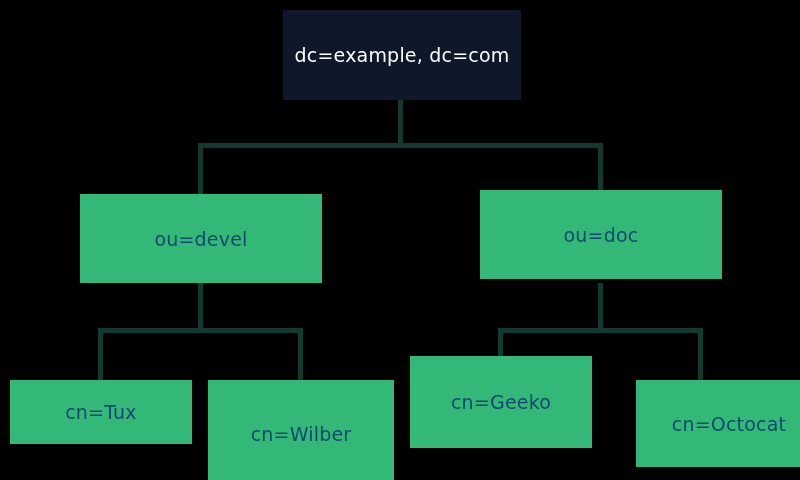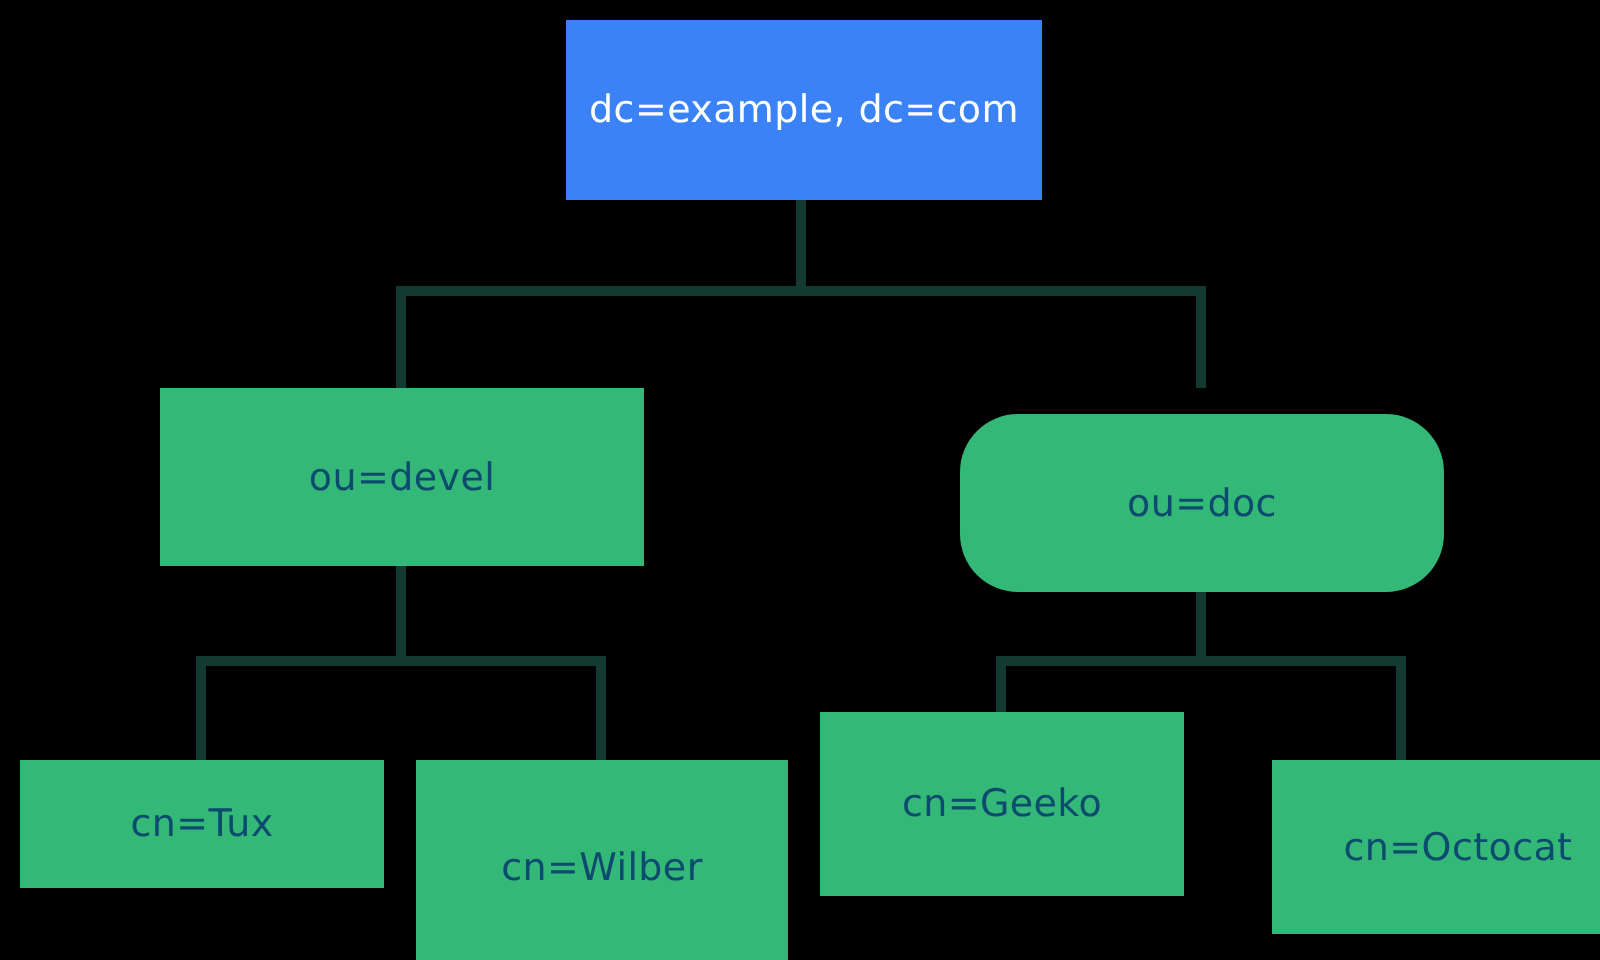--- a/index.html
+++ b/index.html
@@ -20,29 +20,29 @@
     display: flex;
     align-items: center;
     justify-content: center;
     font-size: 19px;
     letter-spacing: 0.2px;
     box-sizing: border-box;
   }
   .node-root {
     left: 283px; top: 10px;
     width: 238px; height: 90px;
-    background: #3b82f6;
+    background: #0f172a;
     color: #ffffff;
   }
   .node-green {
     background: #33b877;
     color: #0c4a6e;
   }
   .node-devel  { left: 80px;  top: 194px; width: 242px; height: 89px; }
-  .node-doc    { left: 480px; top: 207px; width: 242px; height: 89px; border-radius: 29px; }
+  .node-doc    { left: 480px; top: 190px; width: 242px; height: 89px; }
   .node-tux    { left: 10px;  top: 380px; width: 182px; height: 64px; }
   .node-wilber { left: 208px; top: 380px; width: 186px; height: 108px; }
   .node-geeko  { left: 410px; top: 356px; width: 182px; height: 92px; }
   .node-octocat{ left: 636px; top: 380px; width: 186px; height: 87px; }
 
   .line {
     position: absolute;
     background: #123a31;
   }
   

